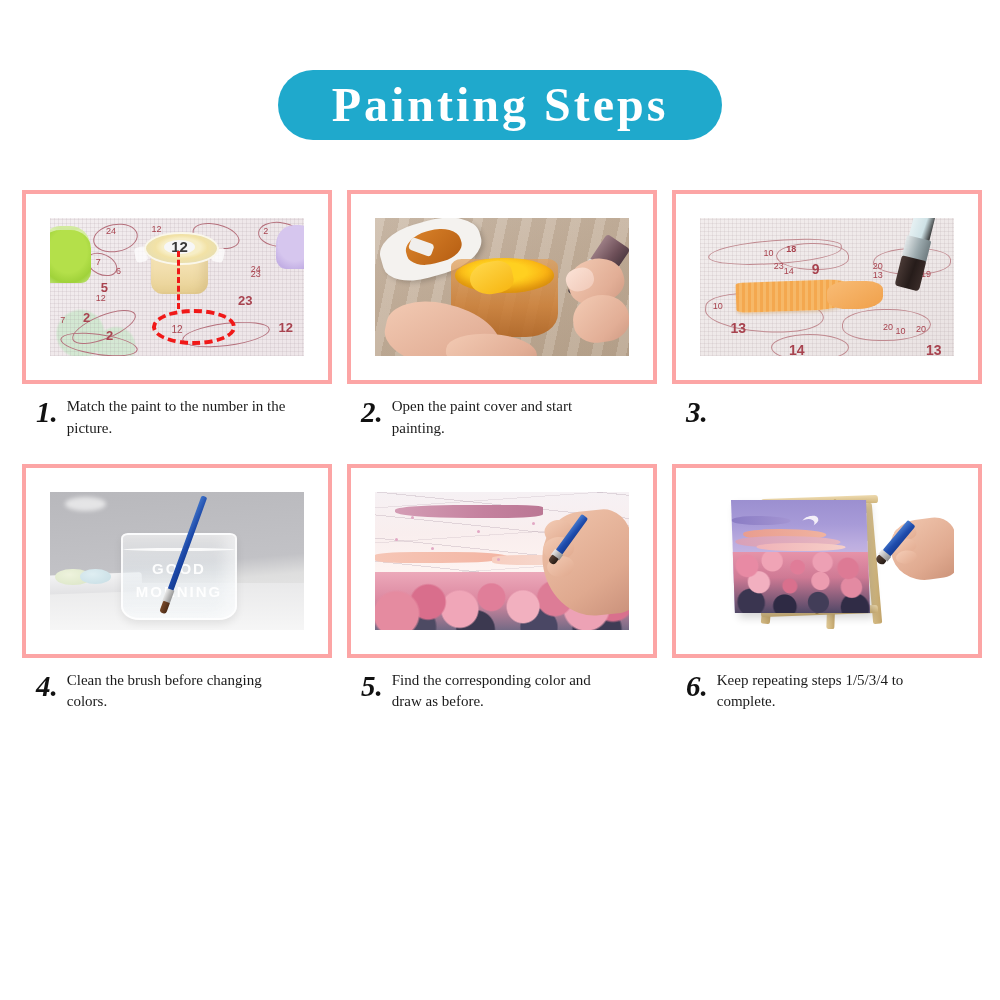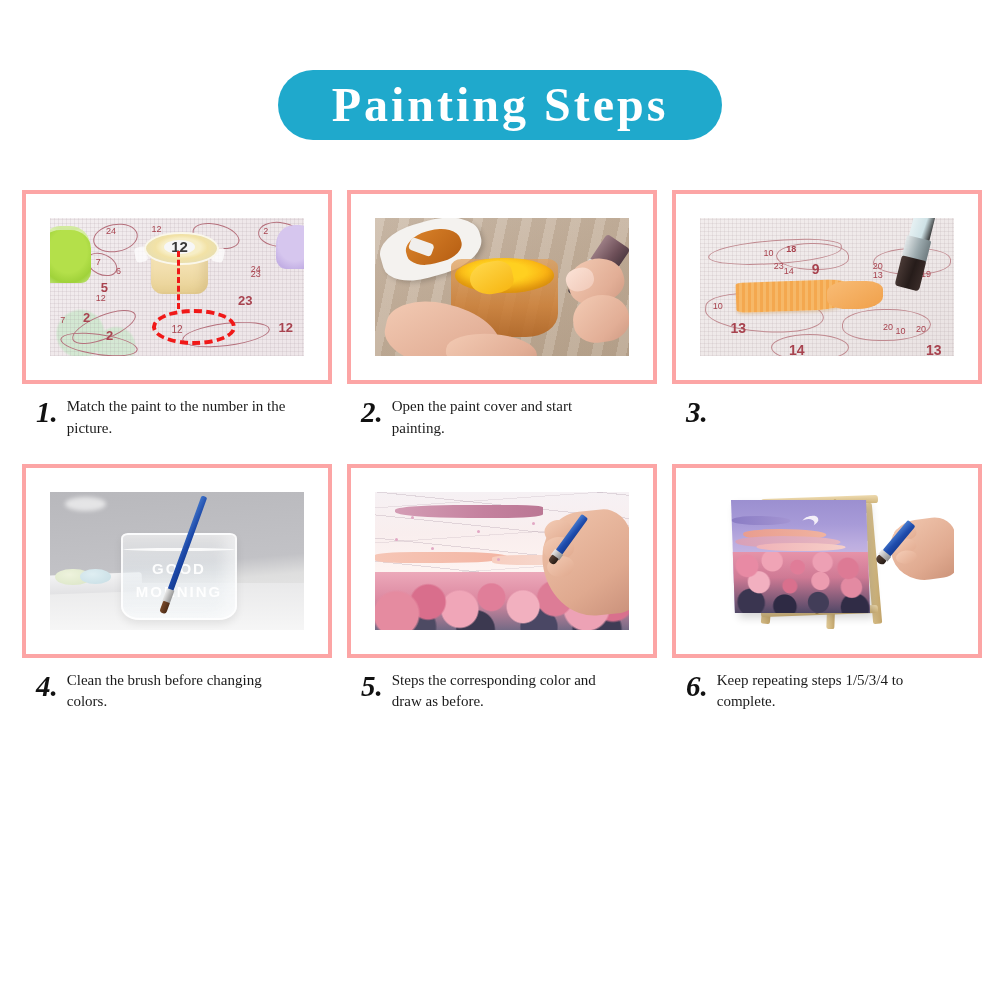--- a/index.html
+++ b/index.html
@@ -718,21 +718,21 @@
         </div>
         <div class="brush">
           <div class="b-handle"></div>
           <div class="b-ferrule"></div>
           <div class="b-bristle"></div>
         </div>
       </div>
     </div>
     <div class="caption">
       <span class="step-num">5.</span>
-      <span class="step-text">Steps the corresponding color and draw as before.</span>
+      <span class="step-text">Find the corresponding color and draw as before.</span>
     </div>
   </div>
 
   <div class="cell">
     <div class="photo-frame">
       <div class="photo p6">
         <div class="easel-leg leg-back"></div>
         <div class="easel-leg leg-l"></div>
         <div class="easel-leg leg-r"></div>
         <div class="easel-top">

